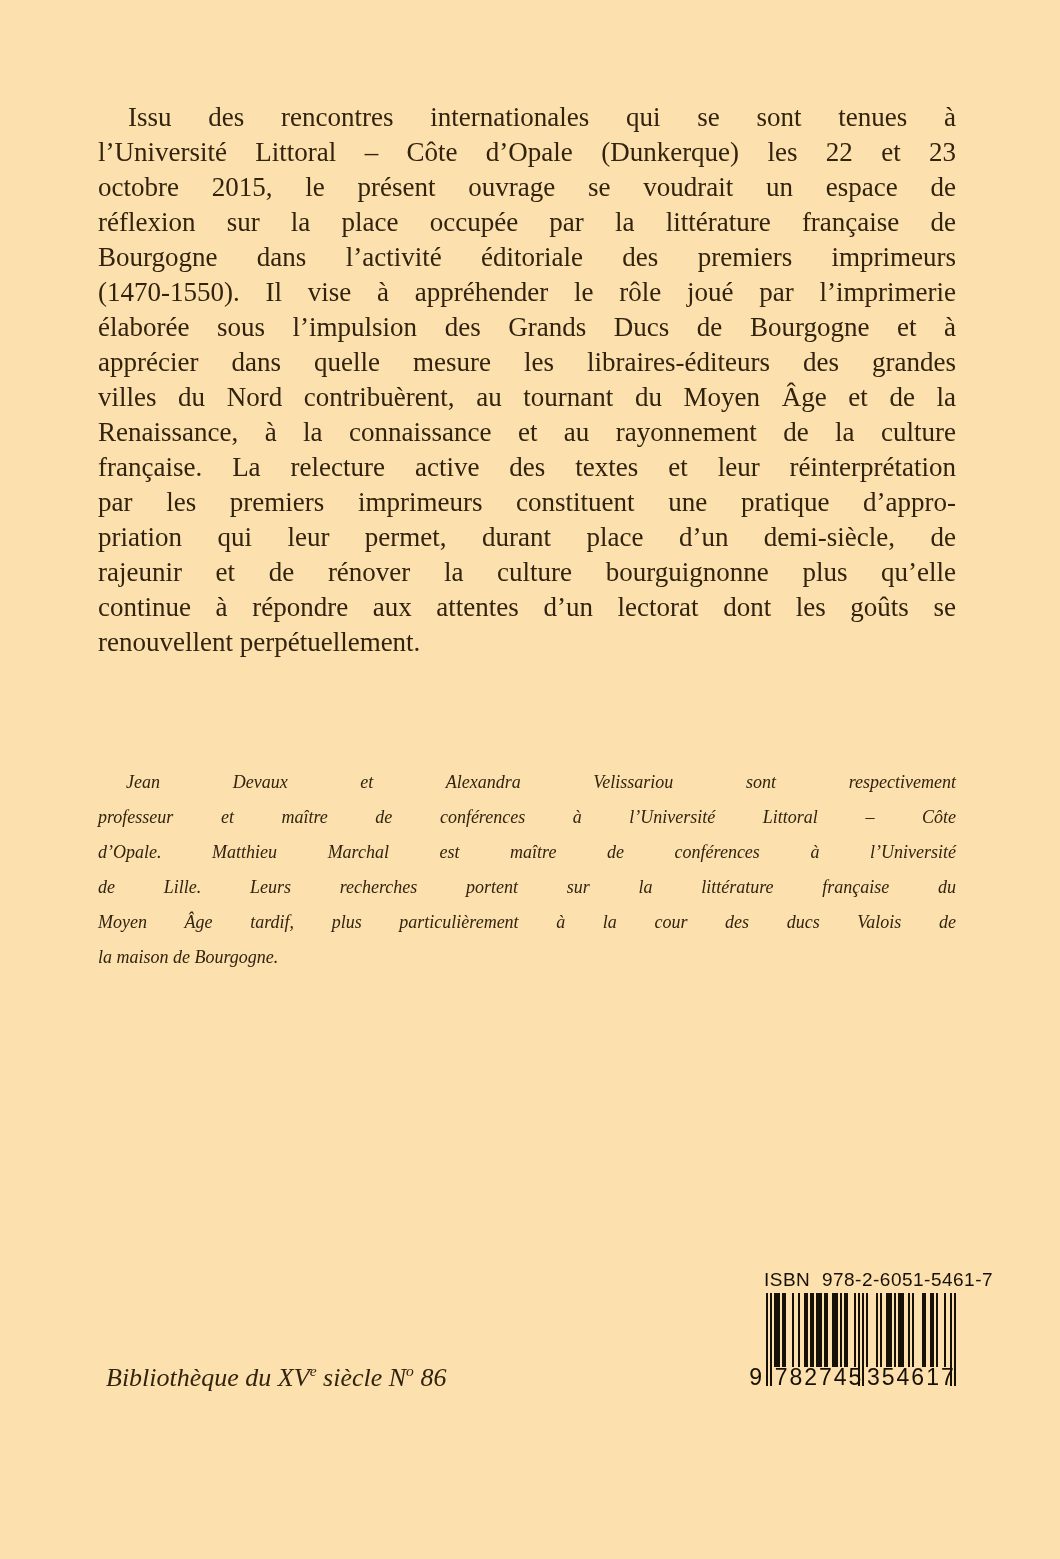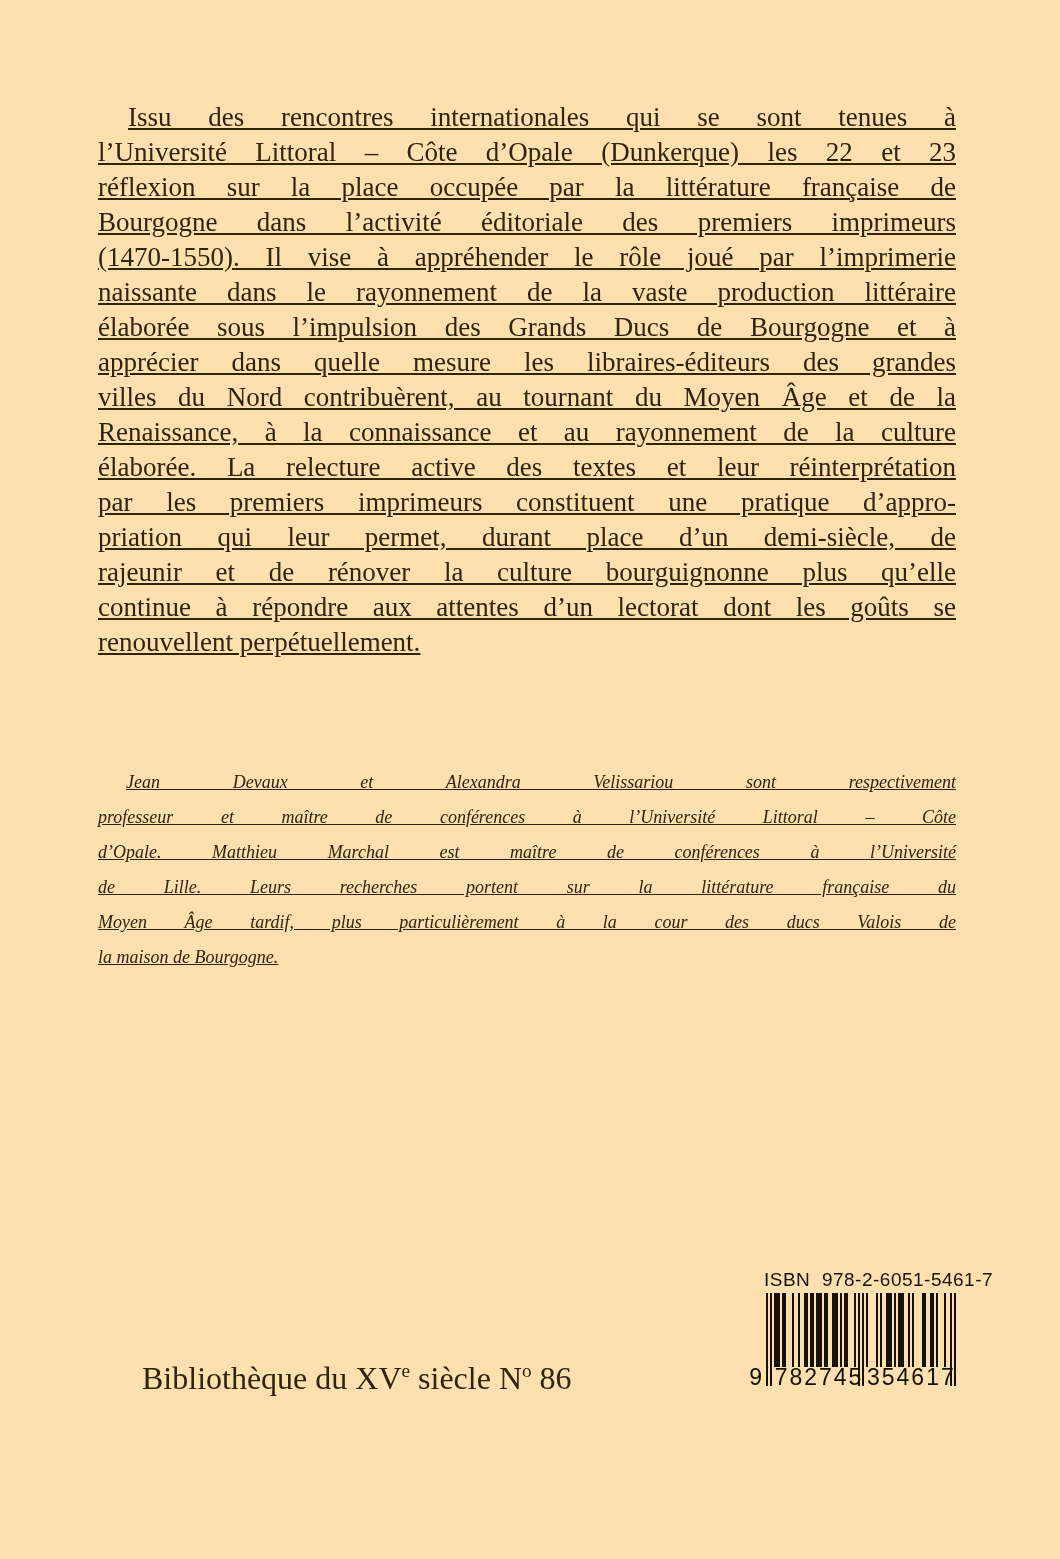--- a/index.html
+++ b/index.html
@@ -12,21 +12,20 @@
     color:#32230f;
   }
   .para{position:absolute;left:98px;width:858px;}
   .para1{top:100px;font-size:27px;line-height:35px;}
   .para2{top:765px;font-size:18px;line-height:35px;font-style:italic;}
   .jline{
     text-align:justify;
     -moz-text-align-last:justify;
     text-align-last:justify;
     white-space:nowrap;
-    text-decoration:underline;
   }
   .jline.last{
     -moz-text-align-last:left;
     text-align-last:left;
   }
   .indent1{text-indent:30px;}
   .indent2{text-indent:28px;}
 
   
   .barcode{
@@ -47,43 +46,42 @@
     font-family:"Liberation Sans","DejaVu Sans",sans-serif;
     font-size:23px;line-height:26px;letter-spacing:2px;
   }
   .bc-d9{left:0;width:22px;text-align:right;letter-spacing:0;}
   .bc-g1{left:33px;width:92px;text-align:center;}
   .bc-g2{left:127px;width:84px;text-align:right;}
 
   
   .series{
     position:absolute;left:106px;top:1362px;
-    font-size:32px;line-height:32px;
+    font-size:26px;line-height:32px;font-style:italic;
     white-space:nowrap;
-    margin-left:36px;
   }
   .series sup{font-size:60%;line-height:0;vertical-align:super;}
 </style>
 </head>
 <body>
 
 <div class="page">
 
   <div class="para para1">
     <div class="jline indent1">Issu des rencontres internationales qui se sont tenues à</div>
     <div class="jline">l’Université Littoral – Côte d’Opale (Dunkerque) les 22 et 23</div>
+    <div class="jline">octobre 2015, le présent ouvrage se voudrait un espace de</div>
     <div class="jline">réflexion sur la place occupée par la littérature française de</div>
     <div class="jline">Bourgogne dans l’activité éditoriale des premiers imprimeurs</div>
     <div class="jline">(1470-1550). Il vise à appréhender le rôle joué par l’imprimerie</div>
-    <div class="jline">naissante dans le rayonnement de la vaste production littéraire</div>
     <div class="jline">élaborée sous l’impulsion des Grands Ducs de Bourgogne et à</div>
     <div class="jline">apprécier dans quelle mesure les libraires-éditeurs des grandes</div>
     <div class="jline">villes du Nord contribuèrent, au tournant du Moyen Âge et de la</div>
     <div class="jline">Renaissance, à la connaissance et au rayonnement de la culture</div>
-    <div class="jline">élaborée. La relecture active des textes et leur réinterprétation</div>
+    <div class="jline">française. La relecture active des textes et leur réinterprétation</div>
     <div class="jline">par les premiers imprimeurs constituent une pratique d’appro-</div>
     <div class="jline">priation qui leur permet, durant place d’un demi-siècle, de</div>
     <div class="jline">rajeunir et de rénover la culture bourguignonne plus qu’elle</div>
     <div class="jline">continue à répondre aux attentes d’un lectorat dont les goûts se</div>
     <div class="jline last">renouvellent perpétuellement.</div>
   </div>
 
   <div class="para para2">
     <div class="jline indent2">Jean Devaux et Alexandra Velissariou sont respectivement</div>
     <div class="jline">professeur et maître de conférences à l’Université Littoral – Côte</div>

